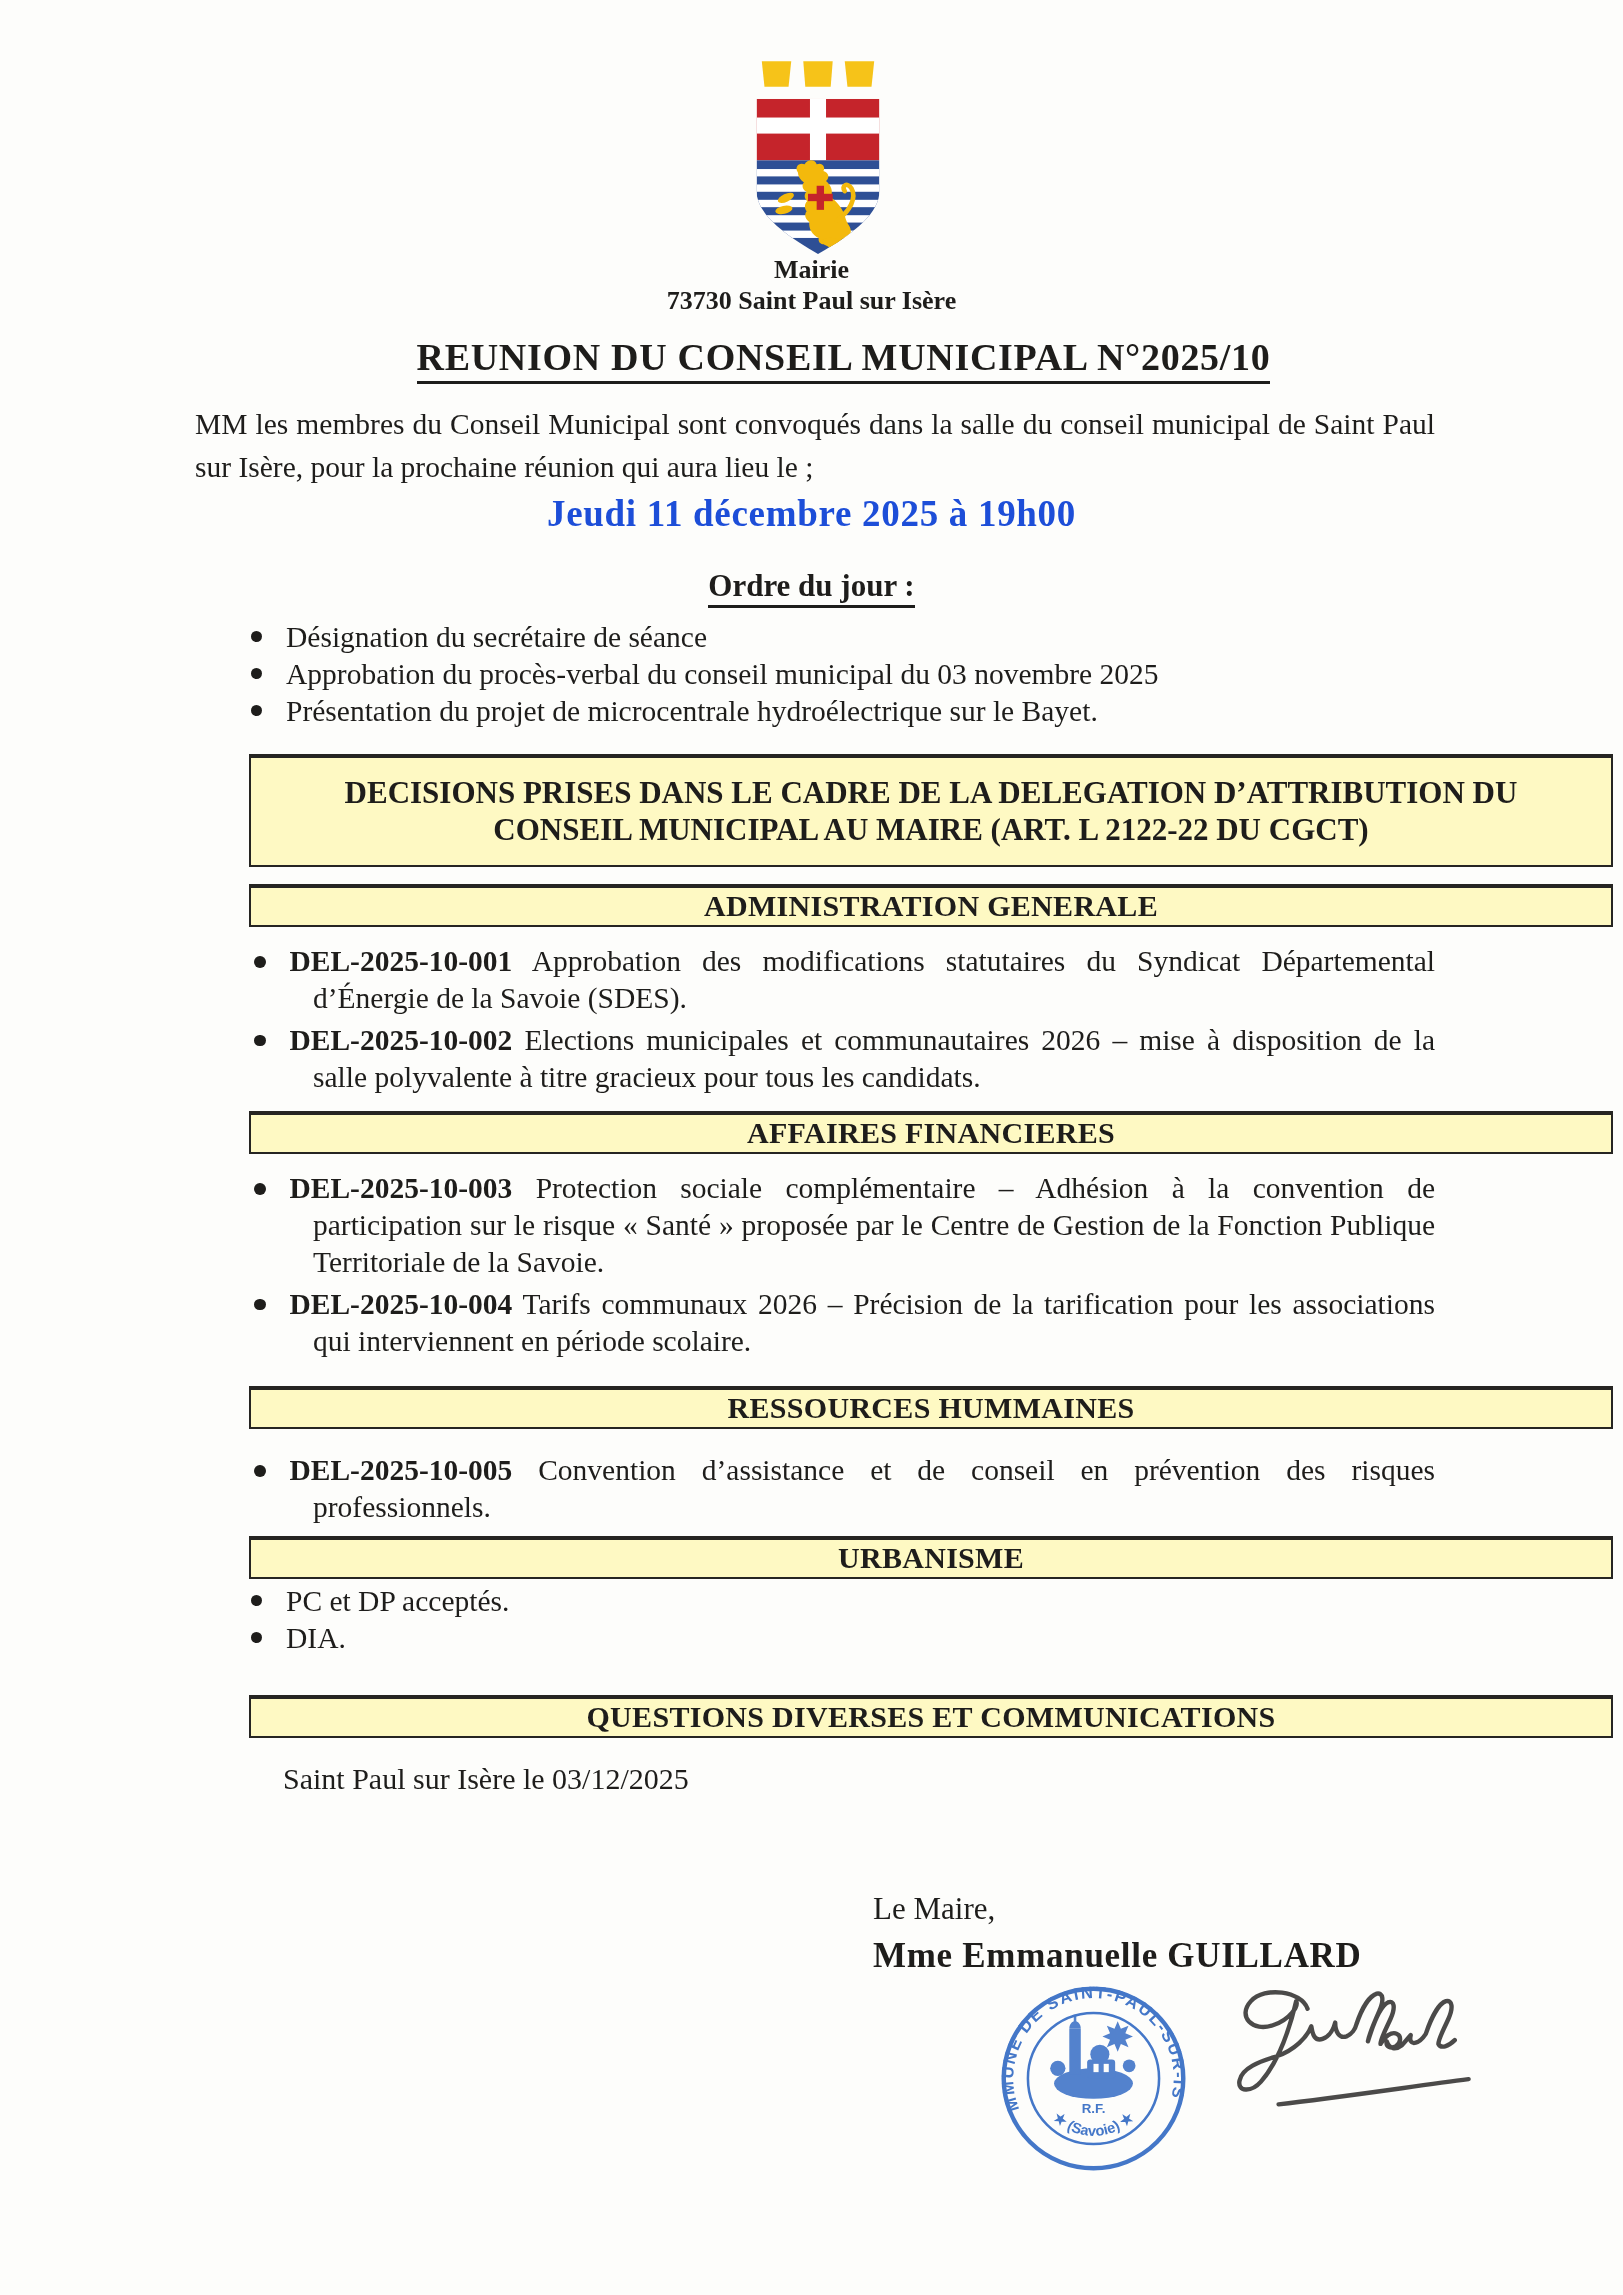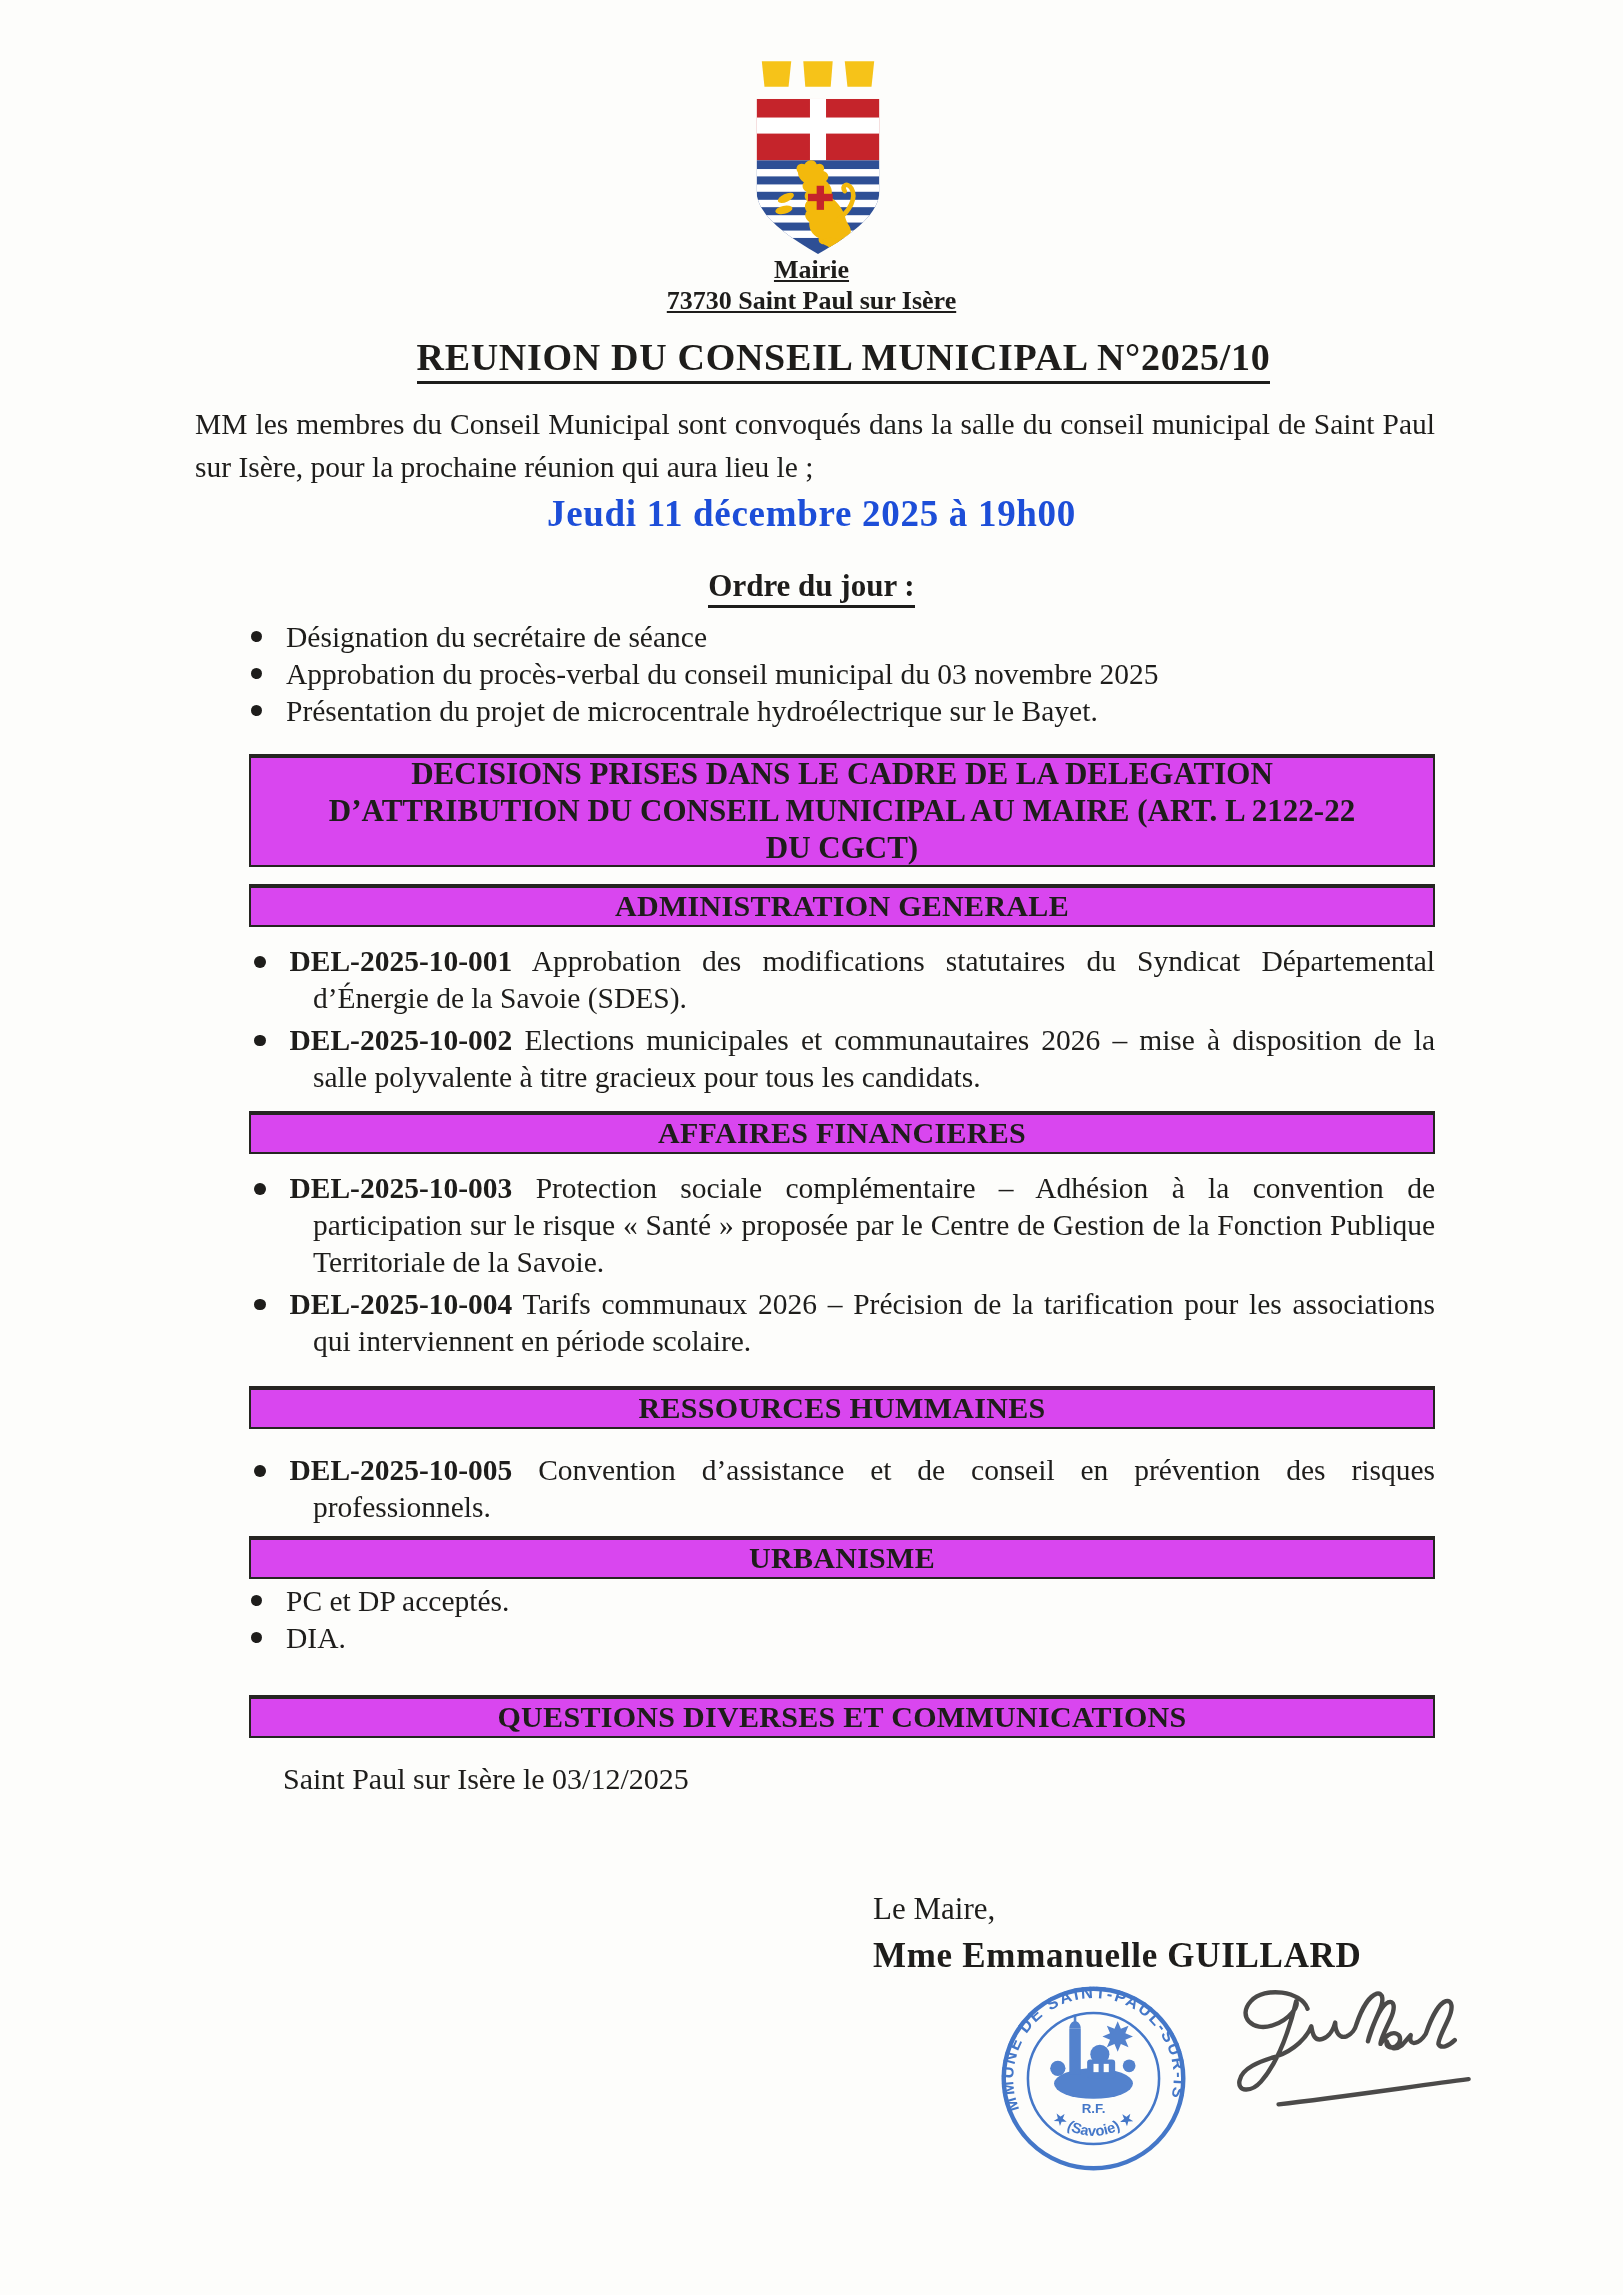--- a/index.html
+++ b/index.html
@@ -10,21 +10,21 @@
     background:#fdfdfb;
     font-family:"Liberation Serif","DejaVu Serif",serif;
     color:#1e1d1b;
     overflow:hidden;
   }
   .abs { position:absolute; }
   .center { left:0; width:100%; text-align:center; }
 
   
   .crest { left:751px; top:60px; }
-  .org-block { top:254px; font-weight:bold; font-size:26px; line-height:31px;text-decoration:underline; }
+  .org-block { top:254px; font-weight:bold; font-size:26px; line-height:31px; }
   .doc-title { top:335px; font-weight:bold; font-size:38px; letter-spacing:0.7px;margin-left:32px; }
   .doc-title span { display:inline-block; border-bottom:3.9px solid #1e1d1b; padding-bottom:2px; }
 
   .intro {
     top:403px; left:195px; width:1240px;
     font-size:29.5px; line-height:43px; text-align:justify;
   }
   .meeting-date { top:492px; font-weight:bold; font-size:37px; color:#1d4ed8; letter-spacing:0.7px; }
   .agenda-heading { top:568px; font-weight:bold; font-size:31px; }
   .agenda-heading span { display:inline-block; border-bottom:3.3px solid #1e1d1b; padding-bottom:1.3px; }
@@ -47,25 +47,25 @@
     font-size:29.5px; line-height:37px; margin-bottom:4.6px;
   }
   .del-list li::before {
     content:""; position:absolute; left:5.2px; top:13px;
     width:11.8px; height:11.8px; border-radius:50%; background:#1e1d1b;
   }
   .del-ref { font-weight:bold; }
 
   
   .rule-box {
-    left:249px; width:1186px;
+    left:249px; width:1364px;
     border:2.6px solid #262522;
     box-shadow: inset 0 5.9px 0 -3.9px #262522;
     display:flex; align-items:center; justify-content:center;
-    text-align:center; font-weight:bold; background:#d946ef;
+    text-align:center; font-weight:bold; background:#fef9c3;
   }
   .box-delegation { top:754px; height:113px; font-size:31px; line-height:37px; padding:0 52px; }
   .box-h { height:43px; font-size:30px; letter-spacing:0.3px; }
   .box-admin { top:884px; }
   .box-fin   { top:1111px; }
   .box-rh    { top:1386px; }
   .box-urb   { top:1536px; }
   .box-qd    { top:1695px; }
 
   .list-admin { top:943px; }

